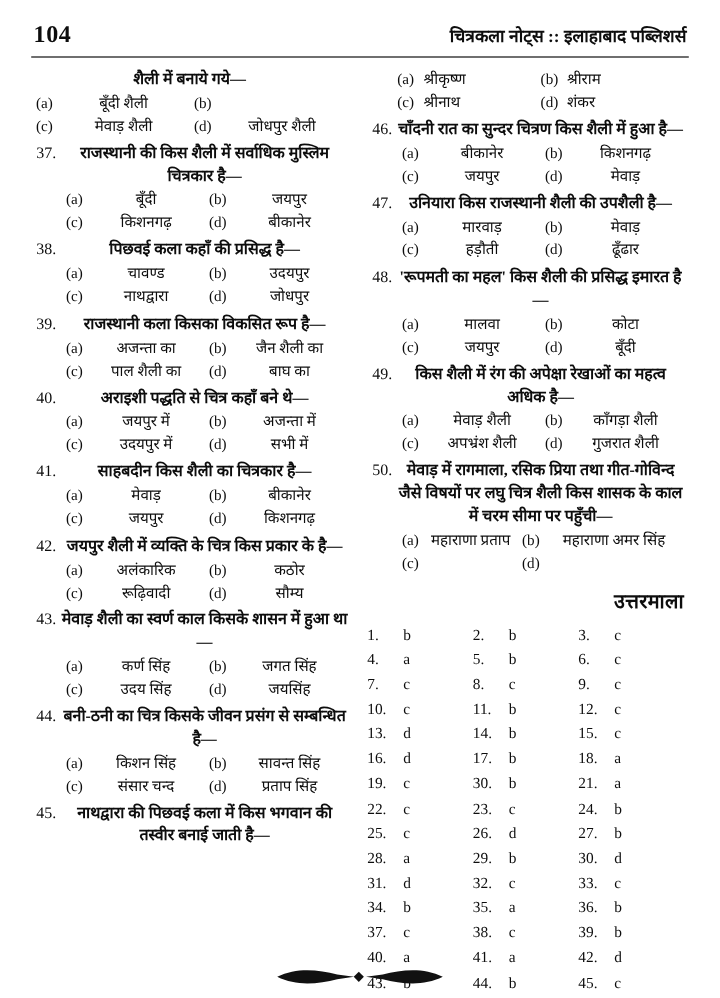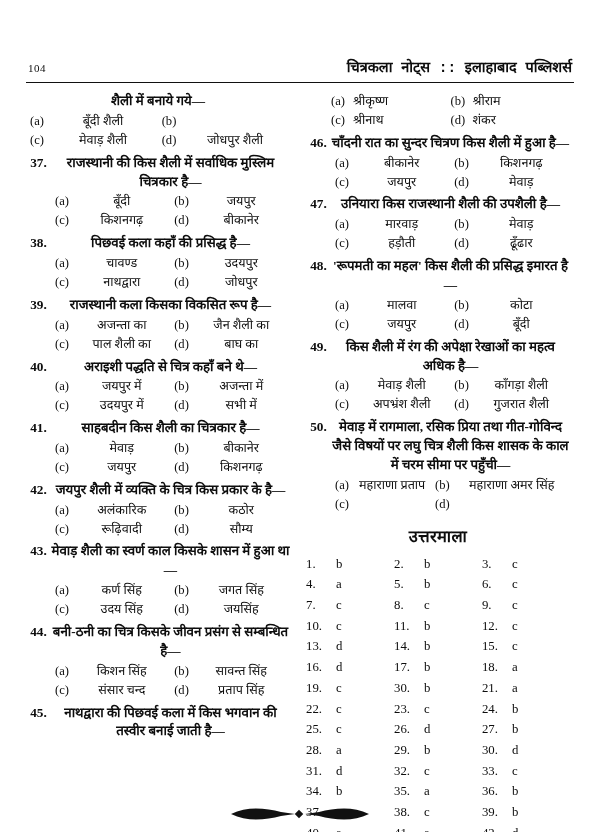--- a/index.html
+++ b/index.html
@@ -25,29 +25,28 @@
   
   .page-header {
     display: flex;
     align-items: baseline;
     justify-content: space-between;
     padding: 0 2px 6px 2px;
     border-bottom: 1.6px solid #111;
     margin-bottom: 9px;
   }
   .page-number {
-    font-size: 11px;
-    font-weight: normal;
+    font-size: 20px;
+    font-weight: bold;
     letter-spacing: .5px;
-    margin-top: 44px;
   }
   .header-title {
     font-size: 14.5px;
     font-weight: bold;
-    font-family: Liberation Mono, monospace;
+    font-family: Liberation Serif, serif;
   }
   
   .columns {
     display: flex;
     gap: 16px;
     align-items: flex-start;
   }
   .col {
     width: 264px;
   }
@@ -58,21 +57,21 @@
   }
   .q-head {
     display: flex;
     align-items: flex-start;
     font-size: 13.3px;
     font-weight: bold;
     line-height: 1.42;
   }
   .q-num {
     min-width: 25px;
-    font-weight: bold;
+    font-weight: normal;
     flex: 0 0 auto;
   }
   .q-text {
     flex: 1 1 auto;
   }
   .options {
     margin-top: 1px;
     margin-bottom: 4px;
     padding-left: 25px;
   }
@@ -95,21 +94,21 @@
     flex: 1 1 auto;
   }
   .opt.wide {
     width: 58%;
   }
   .opt.narrow {
     width: 42%;
   }
   
   .answer-title {
-    text-align: center;
+    text-align: right;
     font-size: 16.5px;
     font-weight: bold;
     margin: 10px 0 7px 0;
     letter-spacing: .3px;
     font-family: Liberation Serif, serif;
   }
   .answers {
     font-size: 12.8px;
     line-height: 1.62;
   }

